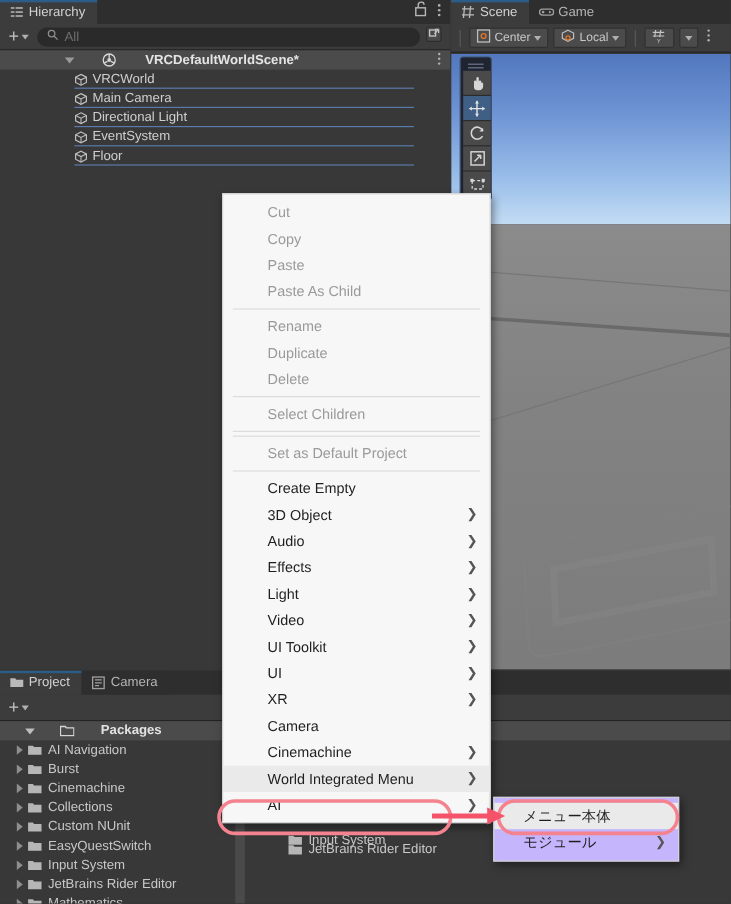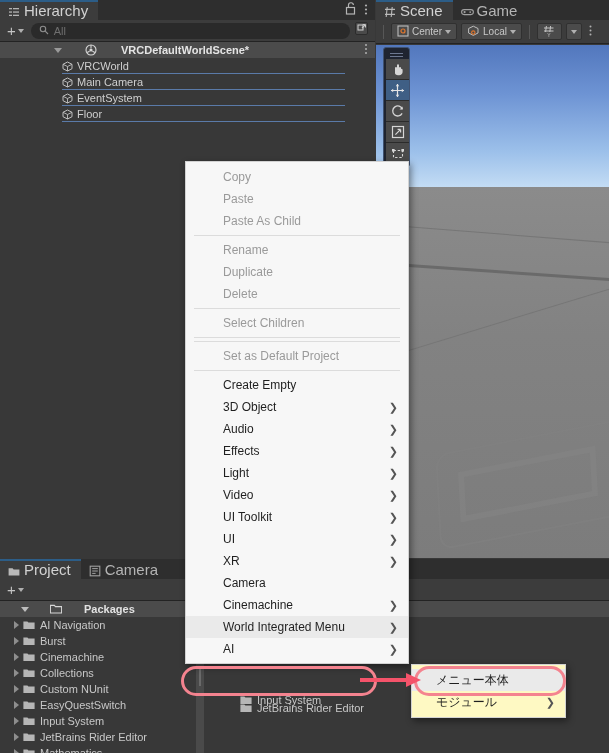--- a/index.html
+++ b/index.html
@@ -12,21 +12,21 @@
   #root { position: relative; width: 609px; height: 753px; }
 
   
   .panel { position: absolute; background: #383838; }
   .tabbar {
     position: absolute; left: 0; top: 0; height: 20px; width: 100%;
     background: #2e2e2e; display: flex; align-items: stretch;
   }
   .tab {
     display: flex; align-items: center; gap: 4px;
-    padding: 0 10px 0 8px; font-size: 15px; color: #b4b4b4;
+    padding: 0 10px 0 8px; font-size: 11px; color: #b4b4b4;
     background: #2e2e2e; position: relative;
   }
   .tab.active { background: #3c3c3c; color: #d2d2d2; }
   .tab.active::before{
     content:""; position:absolute; left:0; right:0; top:0; height:2px; background:#2c5d87;
   }
   .tab .ticon { width: 12px; height: 12px; display:inline-block; opacity:.85; }
   .tabbar-right {
     margin-left: auto; display: flex; align-items: center; gap: 8px;
     padding-right: 7px;
@@ -140,21 +140,21 @@
   }
   .mi.disabled { color:#9a9a9a; }
   .mi.hl { background:#eaeaea; }
   .mi .chev {
     margin-left:auto; font-size: 11px; color:#555; line-height:1;
   }
   .msep { height:1px; background:#dcdcdc; margin: 3px 8px; }
 
   #submenu {
     position:absolute; left:411px; top:664px; width:155px;
-    background:#fef9c3; border:1px solid #d2d2d2;
+    background:#c4b5fd; border:1px solid #d2d2d2;
     box-shadow: 2px 3px 7px rgba(0,0,0,.45);
     padding: 4px 0 4px 0; z-index: 41;
   }
   #submenu .mi { padding-left: 24px; font-size:12px; }
 
   
   .redring {
     position:absolute; border: 3px solid #f4838f; border-radius: 16px;
     z-index: 60; pointer-events:none;
   }
@@ -263,20 +263,30 @@
             <span>Main Camera</span>
             <span class="underline-blue"></span>
           </div>
           <div class="hrow">
             <span style="width:58px"></span>
             <span class="go-icon">
       <svg width="11" height="11" viewBox="0 0 11 11">
         <path d="M5.5 1 L10 3.3 V7.7 L5.5 10 L1 7.7 V3.3 Z" fill="none" stroke="#bfbfbf" stroke-width="1"></path>
         <path d="M1 3.3 L5.5 5.5 L10 3.3 M5.5 5.5 V10" fill="none" stroke="#bfbfbf" stroke-width="0.9"></path>
       </svg></span>
+            <span>Directional Light</span>
+            <span class="underline-blue"></span>
+          </div>
+          <div class="hrow">
+            <span style="width:58px"></span>
+            <span class="go-icon">
+      <svg width="11" height="11" viewBox="0 0 11 11">
+        <path d="M5.5 1 L10 3.3 V7.7 L5.5 10 L1 7.7 V3.3 Z" fill="none" stroke="#bfbfbf" stroke-width="1"></path>
+        <path d="M1 3.3 L5.5 5.5 L10 3.3 M5.5 5.5 V10" fill="none" stroke="#bfbfbf" stroke-width="0.9"></path>
+      </svg></span>
             <span>EventSystem</span>
             <span class="underline-blue"></span>
           </div>
           <div class="hrow">
             <span style="width:58px"></span>
             <span class="go-icon">
       <svg width="11" height="11" viewBox="0 0 11 11">
         <path d="M5.5 1 L10 3.3 V7.7 L5.5 10 L1 7.7 V3.3 Z" fill="none" stroke="#bfbfbf" stroke-width="1"></path>
         <path d="M1 3.3 L5.5 5.5 L10 3.3 M5.5 5.5 V10" fill="none" stroke="#bfbfbf" stroke-width="0.9"></path>
       </svg></span>
@@ -544,20 +554,23 @@
       <svg width="12" height="10" viewBox="0 0 12 10">
         <path d="M0.4 1.4 H4.4 L5.4 2.6 H11.6 V9 H0.4 Z" fill="#b6b6b6"></path>
       </svg></span>
           <span>JetBrains Rider Editor</span>
         </div>
       </div>
   </div>
 
   <div id="ctxmenu">
       <div class="mi disabled">
+        <span>Cut</span>
+      </div>
+      <div class="mi disabled">
         <span>Copy</span>
       </div>
       <div class="mi disabled">
         <span>Paste</span>
       </div>
       <div class="mi disabled">
         <span>Paste As Child</span>
       </div>
       <div class="msep"></div>
       <div class="mi disabled">

